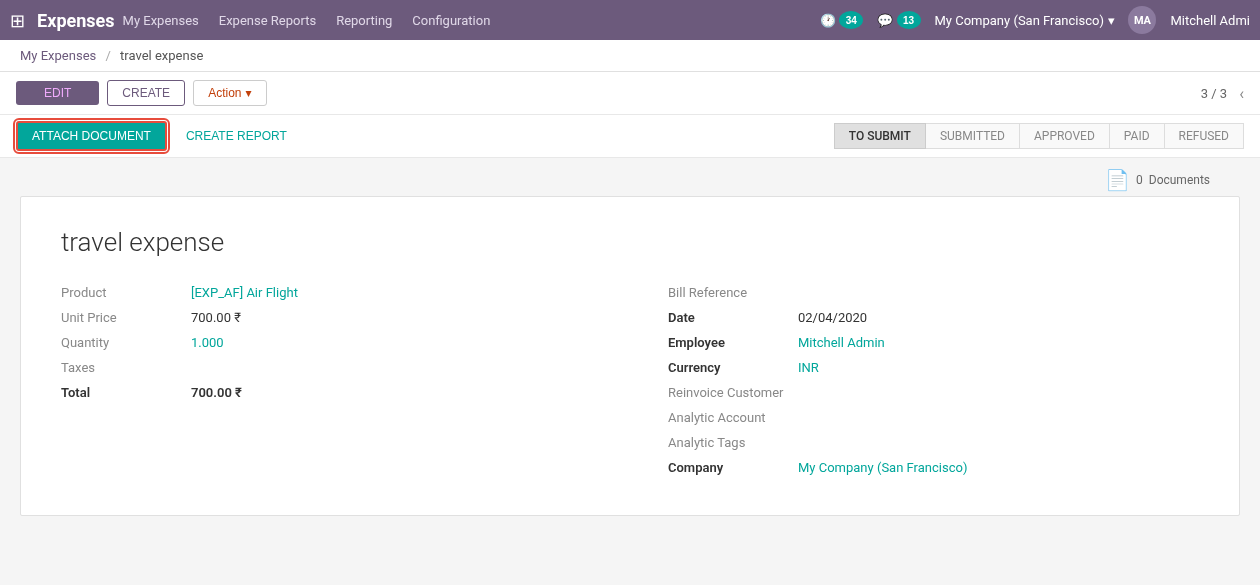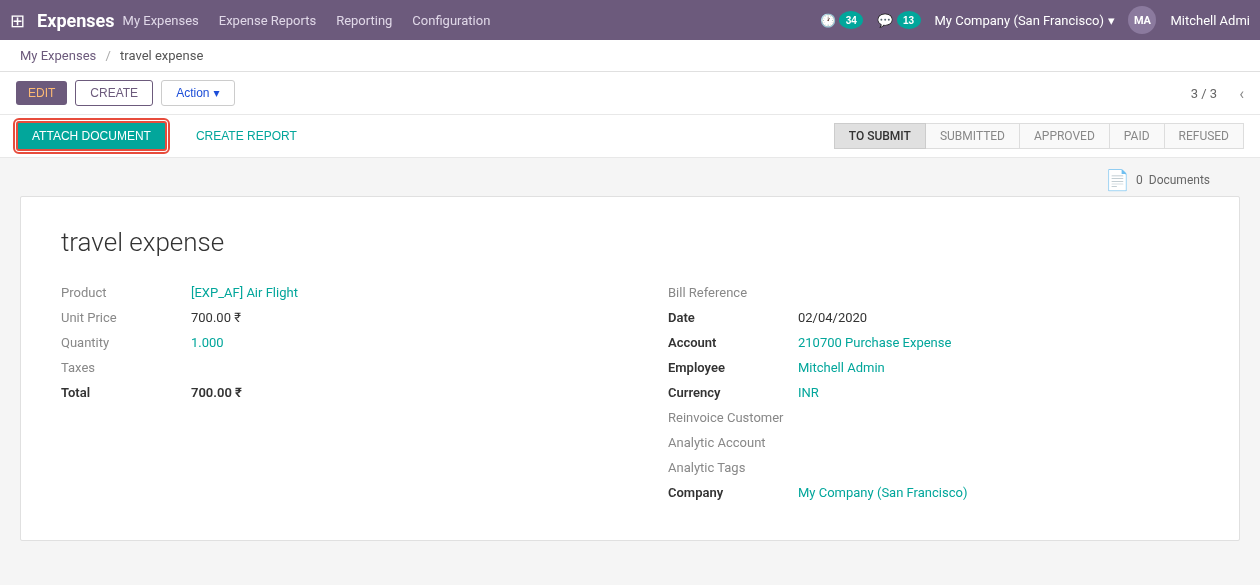--- a/index.html
+++ b/index.html
@@ -52,43 +52,43 @@
     
     .toolbar {
       background: #fff;
       padding: 8px 16px;
       display: flex;
       align-items: center;
       gap: 8px;
       border-bottom: 1px solid #e8e8e8;
     }
     .btn-edit {
-      background: #6c5a7c; color: #fdba74; border: none; padding: 5px 12px;
+      background: #6c5a7c; color: #f0abfc; border: none; padding: 5px 28px;
       border-radius: 3px; cursor: pointer; font-size: 12px; font-weight: 500;
     }
     .btn-create {
       background: #fff; color: #6c5a7c; border: 1px solid #6c5a7c; padding: 5px 14px;
       border-radius: 3px; cursor: pointer; font-size: 12px; font-weight: 500;
     }
     .btn-action {
-      background: #fff; color: #1d4ed8; border: 1px solid #ccc; padding: 5px 14px;
+      background: #fff; color: #c2410c; border: 1px solid #ccc; padding: 5px 14px;
       border-radius: 3px; cursor: pointer; font-size: 12px; display: flex; align-items: center; gap: 4px;
     }
     .pagination {
-      margin-left: auto; display: flex; align-items: center; gap: 22px; font-size: 13px; color: #666;
+      margin-left: auto; display: flex; align-items: center; gap: 12px; font-size: 13px; color: #666;
     }
     .pagination .chevron { cursor: pointer; color: #888; font-size: 16px; }
 
     
     .toolbar2 {
       background: #fff;
       padding: 6px 16px;
       display: flex;
       align-items: center;
-      gap: 15px;
+      gap: 5px;
       border-bottom: 1px solid #e8e8e8;
     }
     .btn-attach {
       background: #02a69b; color: #fff; border: 2px solid #e74c3c;
       padding: 6px 14px; border-radius: 3px; cursor: pointer; font-size: 12px; font-weight: 500;
       outline: 2px solid #e74c3c; outline-offset: 1px;
     }
     .btn-create-report {
       background: #fff; color: #02a69b; border: none;
       padding: 6px 14px; cursor: pointer; font-size: 12px; font-weight: 500;
@@ -262,24 +262,20 @@
         <div class="field-row">
           <span class="field-label muted">Bill Reference</span>
           <span class="field-value"></span>
         </div>
 
         <div class="field-row">
           <span class="field-label bold">Date</span>
           <span class="field-value">02/04/2020</span>
         </div>
 
-        <div class="field-row">
-          <span class="field-label bold">Account</span>
-          <span class="field-value link">210700 Purchase Expense</span>
-        </div>
 
         <div class="field-row">
           <span class="field-label bold">Employee</span>
           <span class="field-value link">Mitchell Admin</span>
         </div>
 
         <div class="field-row">
           <span class="field-label bold">Currency</span>
           <span class="field-value link">INR</span>
         </div>

